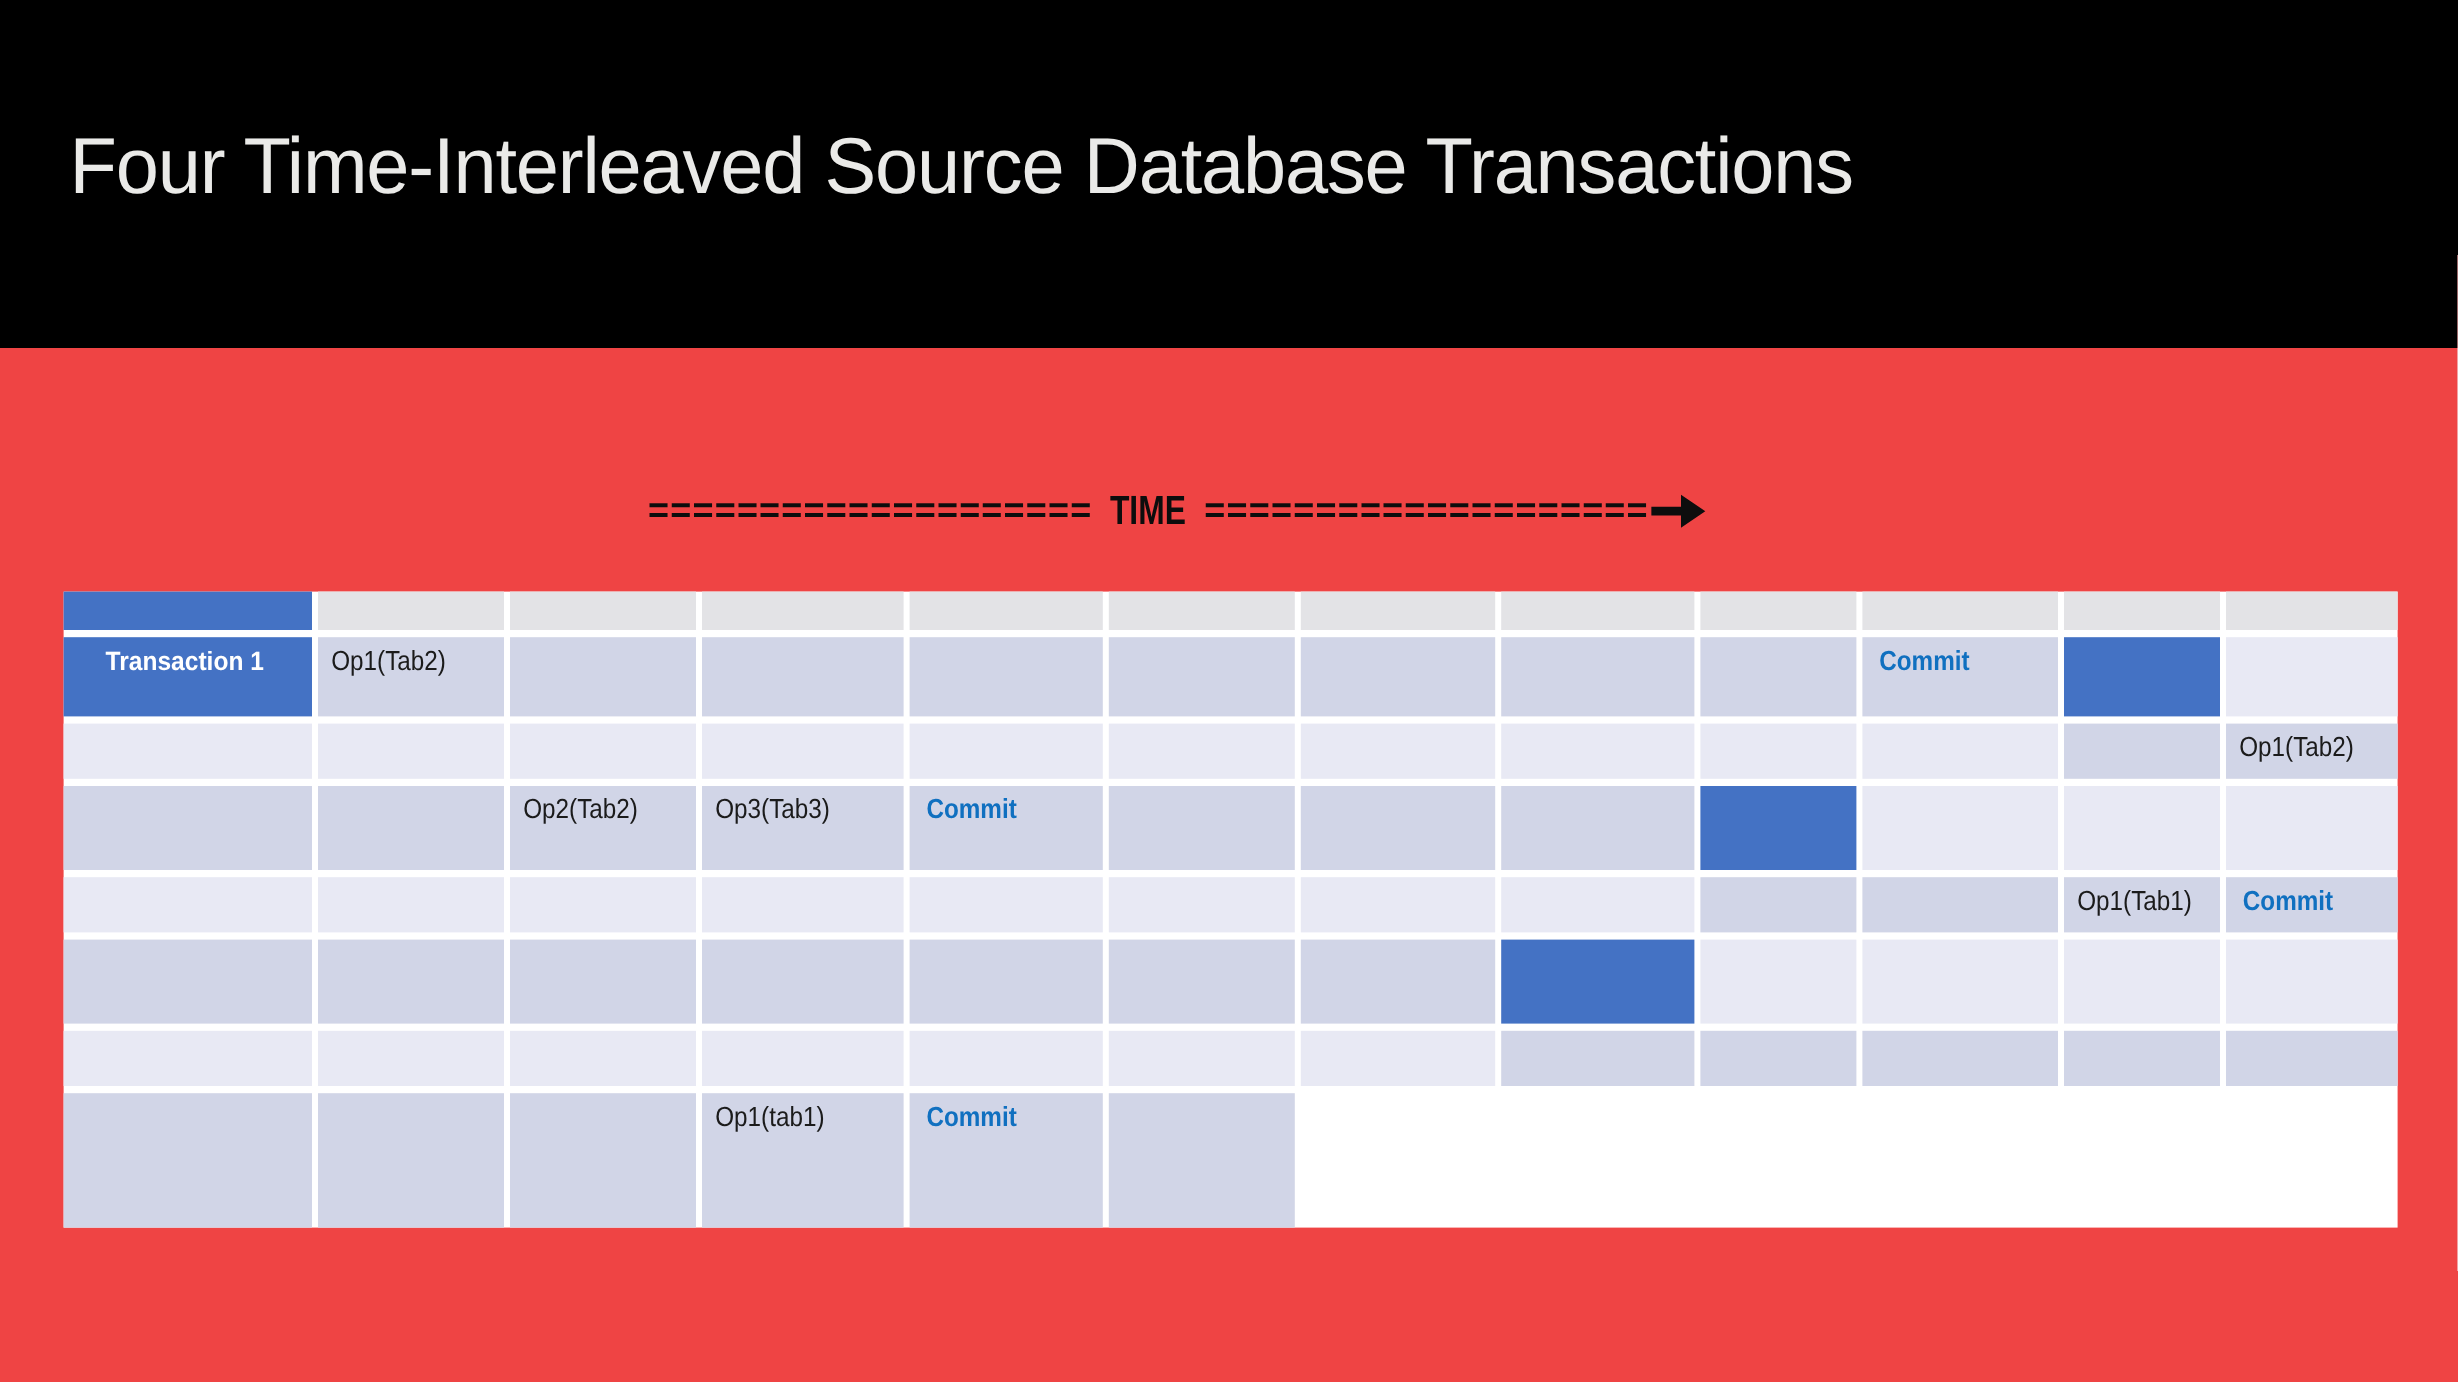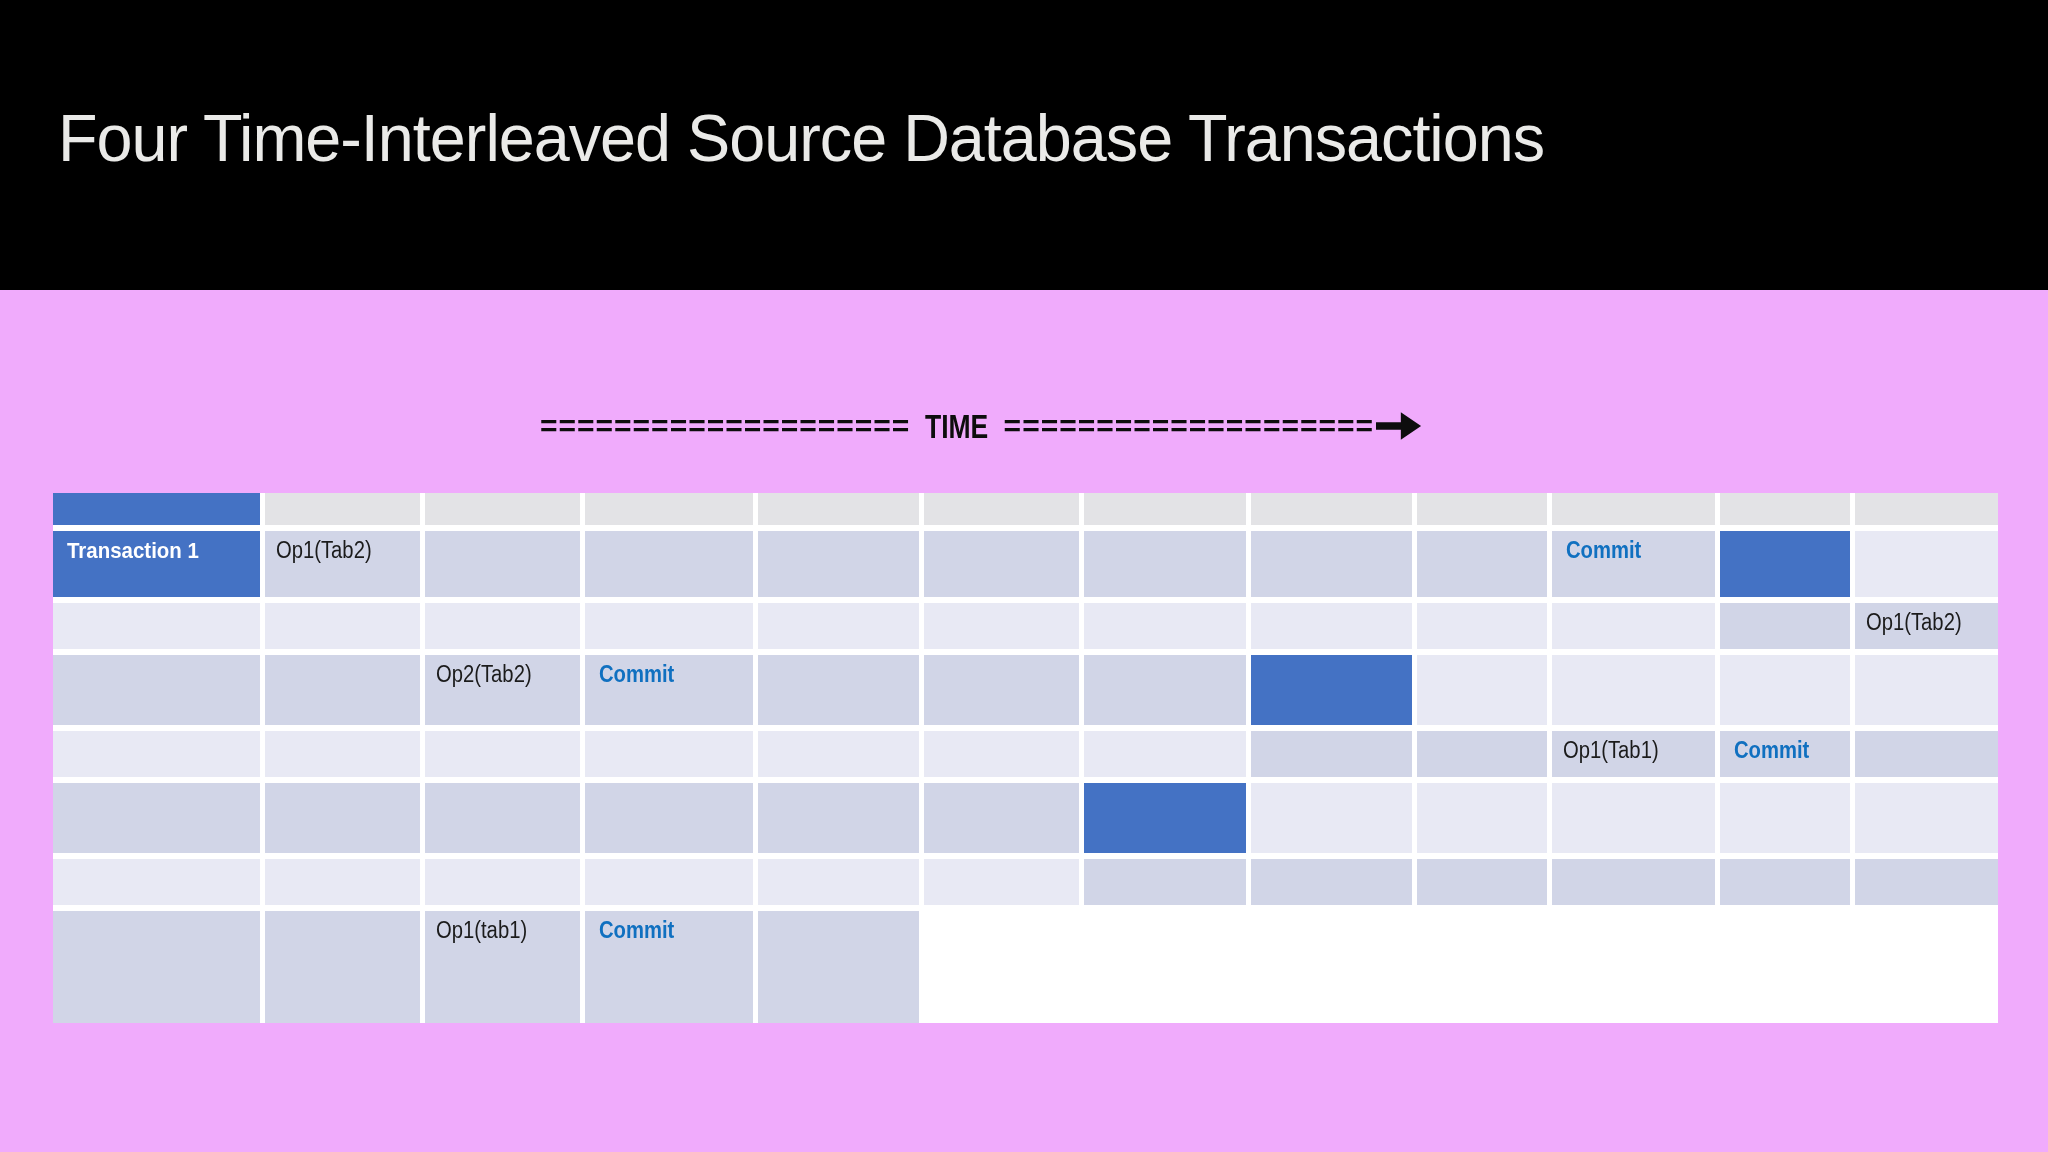--- a/index.html
+++ b/index.html
@@ -8,21 +8,21 @@
     width: 2048px;
     height: 1152px;
     overflow: hidden;
     background: #F4F6FA;
     font-family: "Liberation Sans", sans-serif;
   }
   .slide {
     position: relative;
     width: 2048px;
     height: 1152px;
-    background: #f0abfc;
+    background: #ef4444;
     text-decoration: underline;
   }
   
   .title-band {
     position: absolute;
     left: 0; top: 0;
     width: 2048px; height: 290px;
     background: #000000;
   }
   .page-title {
@@ -62,21 +62,21 @@
     position: absolute;
     left: 53px; top: 493px;
     display: grid;
     grid-template-columns: 207px 155px 155px 168px 161px 155px 162px 161px 130px 163px 130px 143px;
     grid-template-rows: 32px 66px 46px 70px 46px 70px 46px 112px;
     column-gap: 5px;
     row-gap: 6px;
     background: #FFFFFF;
   }
   .cell { position: relative; }
-  .c-label { background: #4472C4; }
+  .c-label { background: #4472C4; padding-left: 21px; }
   .c-head  { background: #E3E3E6; }
   .c-data  { background: #D1D5E7; }
   .c-space { background: #E8E9F4; }
   .label-text {
     display: inline-block;
     margin: 7px 0 0 14px;
     font-size: 22px;
     font-weight: 700;
     color: #FFFFFF;
     transform: scaleX(0.93);
@@ -152,20 +152,21 @@
       <div class="cell c-space"></div>
       <div class="cell c-space"></div>
       <div class="cell c-space"></div>
       <div class="cell c-space"></div>
       <div class="cell c-space"></div>
       <div class="cell c-data"></div>
       <div class="cell c-data"><span class="op-text">Op1(Tab2)</span></div>
       <div class="cell c-data"></div>
       <div class="cell c-data"></div>
       <div class="cell c-data"><span class="op-text">Op2(Tab2)</span></div>
+      <div class="cell c-data"><span class="op-text">Op3(Tab3)</span></div>
       <div class="cell c-data"><span class="op-text commit">Commit</span></div>
       <div class="cell c-data"></div>
       <div class="cell c-data"></div>
       <div class="cell c-data"></div>
       <div class="cell c-label"></div>
       <div class="cell c-space"></div>
       <div class="cell c-space"></div>
       <div class="cell c-space"></div>
       <div class="cell c-space"></div>
       <div class="cell c-space"></div>

